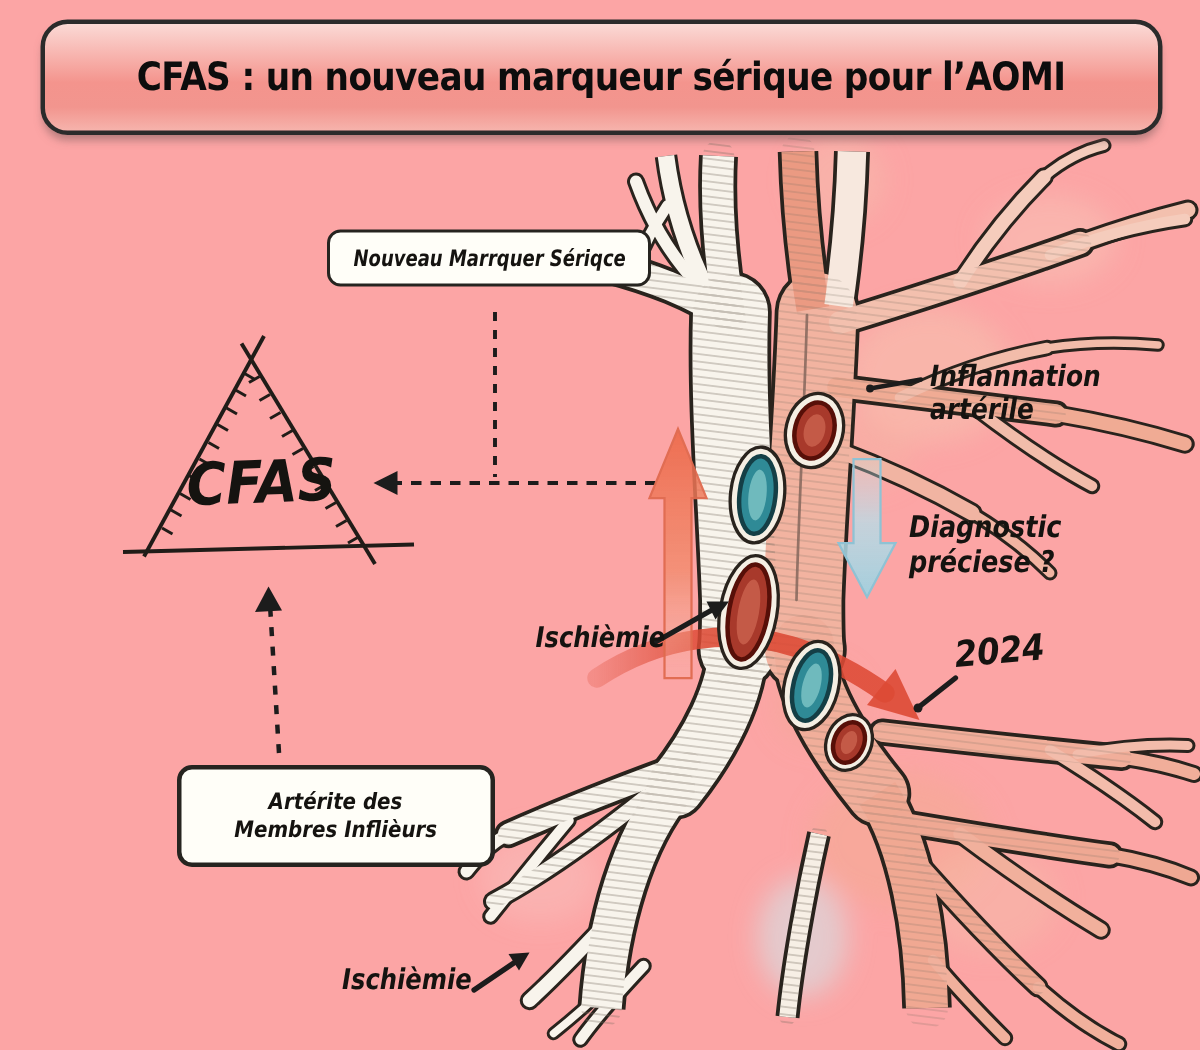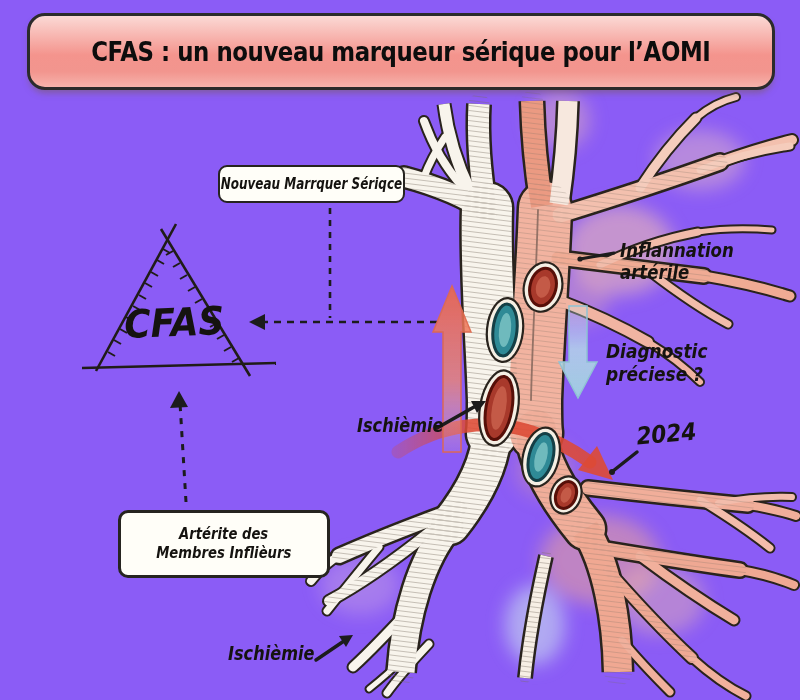--- a/index.html
+++ b/index.html
@@ -1,31 +1,31 @@
 <!DOCTYPE html>
 <html><head>
 <meta charset="utf-8">
 <style>
   html,body{margin:0;padding:0;background:#ffffff;}
-  #stage{position:relative;width:800px;height:700px;background:#8b5cf6;overflow:hidden;
+  #stage{position:relative;width:800px;height:700px;background:#fca5a5;overflow:hidden;
          font-family:"DejaVu Sans","Liberation Sans",sans-serif;}
   #art{position:absolute;left:0;top:0;z-index:1;}
   .lbl{position:absolute;z-index:2;color:#151310;font-weight:bold;font-style:italic;white-space:nowrap;}
   .cond{transform:scaleX(.85);transform-origin:left top;}
   #banner{position:absolute;left:27px;top:13px;width:748px;height:77px;z-index:3;
           box-sizing:border-box;border:3px solid #2b2b2b;border-radius:18px;
           background:linear-gradient(180deg,#fbd9d5 0%,#f4948d 55%,#f2958e 78%,#f6b3ac 100%);
           box-shadow:0 5px 6px -2px rgba(120,90,90,.55);
           display:flex;align-items:center;justify-content:center;}
   #banner .t{font-weight:bold;font-style:normal;font-size:26px;letter-spacing:-.5px;color:#0d0d0d;
              transform:scaleX(.88);transform-origin:center;white-space:nowrap;}
   .box{position:absolute;z-index:2;box-sizing:border-box;background:#fffef8;border:2.5px solid #262420;
        display:flex;flex-direction:column;align-items:center;justify-content:center;
        color:#151310;font-weight:bold;font-style:italic;}
-  #marker-box{left:218px;top:165px;width:187px;height:38px;border-radius:9px;font-size:15px;}
+  #marker-box{left:218px;top:153px;width:216px;height:38px;border-radius:9px;font-size:15px;}
   #marker-box .t{transform:scaleX(.8);transform-origin:center;white-space:nowrap;}
   #arteritis-box{left:118px;top:510px;width:212px;height:68px;border-radius:10px;border-width:3px;
                  font-size:15px;line-height:1.3;}
   #arteritis-box .t{transform:scaleX(.88);transform-origin:center;white-space:nowrap;text-align:center;}
   #cfas-label{left:120px;top:300px;font-size:39px;transform:scaleX(.92) rotate(-2deg);}
   #inflammation-label{left:620px;top:240px;font-size:19.5px;line-height:1.12;}
   #diagnostic-label{left:606px;top:340px;font-size:20px;line-height:1.15;}
   #ischemia-mid-label{left:357px;top:414px;font-size:19px;}
   #year-label{left:633px;top:420px;font-size:24px;transform:rotate(-5deg) scaleX(.9);}
   #ischemia-bottom-label{left:228px;top:642px;font-size:19px;}

